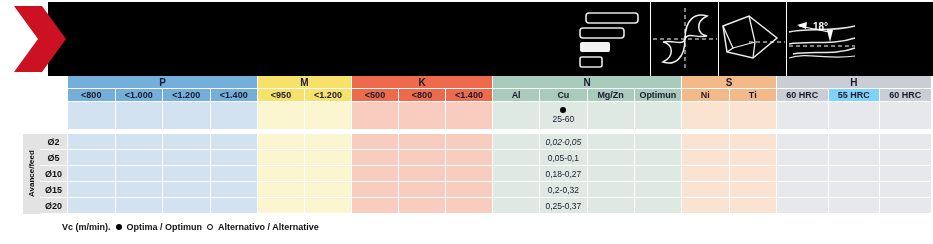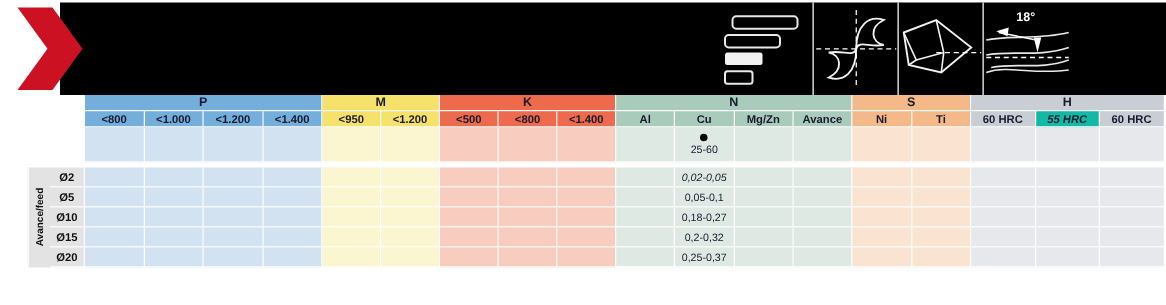--- a/index.html
+++ b/index.html
@@ -124,21 +124,21 @@
         <svg width="70" height="74" viewBox="0 0 70 74">
           <path d="M2,30 C20,26 44,30 68,24" fill="none" stroke="#e8e8e8" stroke-width="1.4"></path>
           <path d="M2,42 C22,38 44,44 68,36" fill="none" stroke="#e8e8e8" stroke-width="1.4"></path>
           <path d="M6,52 C26,48 46,54 68,46" fill="none" stroke="#e8e8e8" stroke-width="1.4"></path>
           <path d="M2,56 C20,50 40,58 68,54" fill="none" stroke="#e8e8e8" stroke-width="1.2"></path>
           <line x1="2" y1="44" x2="68" y2="44" stroke="#fff" stroke-width="1.2" stroke-dasharray="4,3"></line>
           <path d="M42,30 L12,24" fill="none" stroke="#fff" stroke-width="1.2"></path>
           <polygon points="10,23 20,20 19,27" fill="#fff"></polygon>
           <polygon points="40,28 46,28 43,40" fill="#fff"></polygon>
         </svg>
-        <span class="diag-label" style="left:26px; top:7px;">18°</span>
+        <span class="diag-label" style="left:26px; top:19px;">18°</span>
       </div>
 
     </div>
   </div>
 
   <div class="table">
     <div id="table-body" style="position: relative;">
         <div class="row grow">
           <div class="lead"></div>
           <div class="gcell" style="width:190px;flex:0 0 190px;background:#74aedb;">P</div>
@@ -155,25 +155,25 @@
           <div class="scell" style="width:47.5px;flex:0 0 47.5px;background:#74aedb;">&lt;1.200</div>
           <div class="scell" style="width:47.5px;flex:0 0 47.5px;background:#74aedb;">&lt;1.400</div>
           <div class="scell" style="width:47px;flex:0 0 47px;background:#f6e26b;">&lt;950</div>
           <div class="scell" style="width:47px;flex:0 0 47px;background:#f6e26b;">&lt;1.200</div>
           <div class="scell" style="width:47px;flex:0 0 47px;background:#ed6a4c;">&lt;500</div>
           <div class="scell" style="width:47px;flex:0 0 47px;background:#ed6a4c;">&lt;800</div>
           <div class="scell" style="width:47px;flex:0 0 47px;background:#ed6a4c;">&lt;1.400</div>
           <div class="scell" style="width:47.25px;flex:0 0 47.25px;background:#a8cbbc;">Al</div>
           <div class="scell" style="width:47.25px;flex:0 0 47.25px;background:#a8cbbc;">Cu</div>
           <div class="scell" style="width:47.25px;flex:0 0 47.25px;background:#a8cbbc;">Mg/Zn</div>
-          <div class="scell" style="width:47.25px;flex:0 0 47.25px;background:#a8cbbc;">Avance</div>
+          <div class="scell" style="width:47.25px;flex:0 0 47.25px;background:#a8cbbc;">Optimun</div>
           <div class="scell" style="width:47.5px;flex:0 0 47.5px;background:#f3b989;">Ni</div>
           <div class="scell" style="width:47.5px;flex:0 0 47.5px;background:#f3b989;">Ti</div>
           <div class="scell" style="width:51.5px;flex:0 0 51.5px;background:#c9cdd4;">60 HRC</div>
-          <div class="scell" style="width:51.5px;flex:0 0 51.5px;background:#14b8a6;font-style:italic;">55 HRC</div>
+          <div class="scell" style="width:51.5px;flex:0 0 51.5px;background:#7dd3fc;">55 HRC</div>
           <div class="scell" style="width:51.5px;flex:0 0 51.5px;background:#c9cdd4;">60 HRC</div>
         </div>
         <div class="row vcrow">
           <div class="lead"></div>
           <div class="dcell" style="width:47.5px;flex:0 0 47.5px;background:#d3e2f0;">
             <span></span>
           </div>
           <div class="dcell" style="width:47.5px;flex:0 0 47.5px;background:#d3e2f0;">
             <span></span>
           </div>
@@ -340,14 +340,21 @@
           <div class="dcell" style="width:47.25px;flex:0 0 47.25px;background:#dfe9e3;"></div>
           <div class="dcell" style="width:47.5px;flex:0 0 47.5px;background:#fbe3d1;"></div>
           <div class="dcell" style="width:47.5px;flex:0 0 47.5px;background:#fbe3d1;"></div>
           <div class="dcell" style="width:51.5px;flex:0 0 51.5px;background:#e6e8ec;"></div>
           <div class="dcell" style="width:51.5px;flex:0 0 51.5px;background:#e6e8ec;"></div>
           <div class="dcell" style="width:51.5px;flex:0 0 51.5px;background:#e6e8ec;"></div>
         </div>
       </div>
   </div>
 
+  <div class="legend">
+    <span>Vc (m/min).</span>
+    <span class="dot"></span>
+    <span>Optima / Optimun</span>
+    <span class="dot-open"></span>
+    <span>Alternativo / Alternative</span>
+  </div>
 
 </div>
 
 </body></html>

